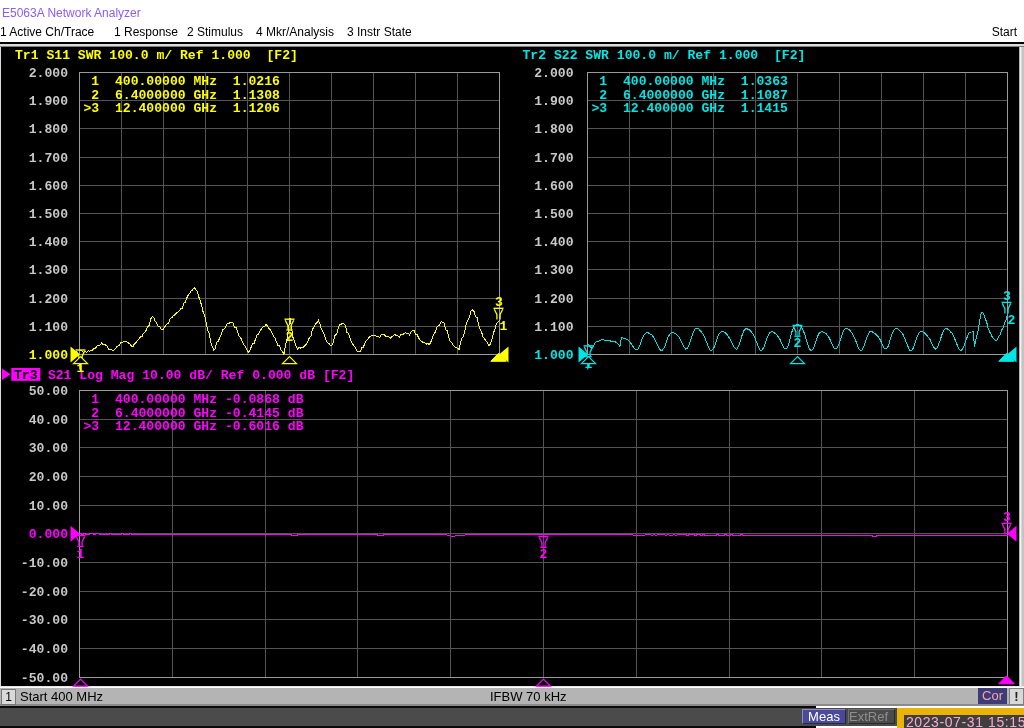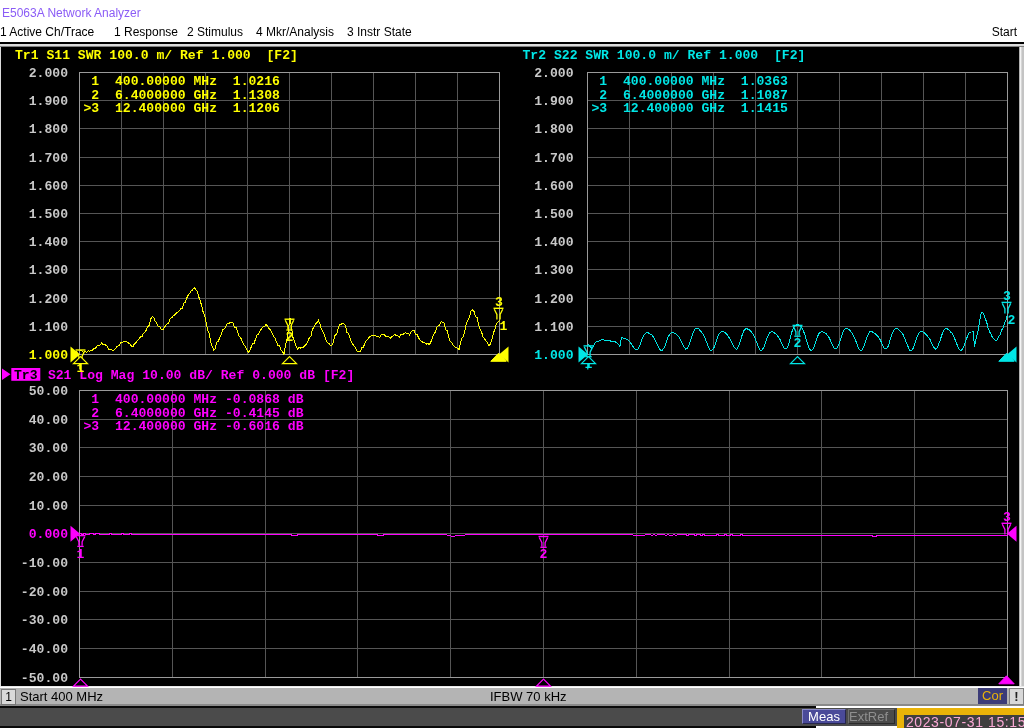--- a/index.html
+++ b/index.html
@@ -7,21 +7,21 @@
 #title{position:absolute;left:2px;top:6px;font-size:12px;color:#8b5cf6;}
 #menu{position:absolute;top:25px;left:0;width:1024px;height:18px;font-size:12px;color:#000;}
 #menu span{position:absolute;top:0;}
 #status{position:absolute;top:687px;left:0;width:1024px;height:19px;
   background:linear-gradient(#ffffff 0 1px,#b4b4b4 1px 17px,#8a8a8a 17px 19px);font-size:13px;color:#000;}
 #chnum{position:absolute;left:1px;top:2px;width:13px;height:14px;background:#d9d9d9;border:1px solid #777;
   text-align:center;line-height:14px;font-size:12px;}
 #start{position:absolute;left:20px;top:2px;}
 #ifbw{position:absolute;left:462px;top:2px;margin-left:28px;}
 #stop{position:absolute;right:48px;top:2px;margin-top:20px;}
-#cor{position:absolute;left:978px;top:1px;width:29px;height:16px;background:#3c3c78;color:#eab308;
+#cor{position:absolute;left:978px;top:1px;width:29px;height:16px;background:#3c3c78;color:#fca5a5;
   text-align:center;line-height:16px;}
 #excl{position:absolute;left:1009px;top:1px;width:13px;height:15px;background:#d8d8d8;border:1px solid #808080;text-align:center;line-height:15px;font-weight:bold;color:#222;font-size:13px;}
 #botwrap{position:absolute;top:706px;left:0;width:816px;height:22px;background:#0a0a0a;}
 #botbar{position:absolute;top:2px;left:0;width:1024px;height:18px;background:#4b4b4b;font-size:13px;}
 #meas{position:absolute;left:802px;top:0.5px;width:42px;height:13px;line-height:13px !important;background:#4a4a99;color:#fff;text-align:center;
   line-height:16px;border-top:1px solid #8a8ac8;border-left:1px solid #8a8ac8;border-right:1px solid #26264d;border-bottom:1px solid #26264d;}
 #extref{position:absolute;left:848px;top:0.5px;width:45px;height:13px;line-height:13px !important;background:#4b4b4b;color:#8f8f8f;
   line-height:16px;border-top:1px solid #6f6f6f;border-left:1px solid #6f6f6f;border-right:1px solid #2a2a2a;border-bottom:1px solid #2a2a2a;}
 #clock{position:absolute;left:897px;top:0px;width:124px;height:14px;line-height:14px !important;background:#3f3f3f;color:#f9a8d4;text-align:center;
   line-height:16px;border:7px solid #eab308;font-size:14px;letter-spacing:0.6px;}

